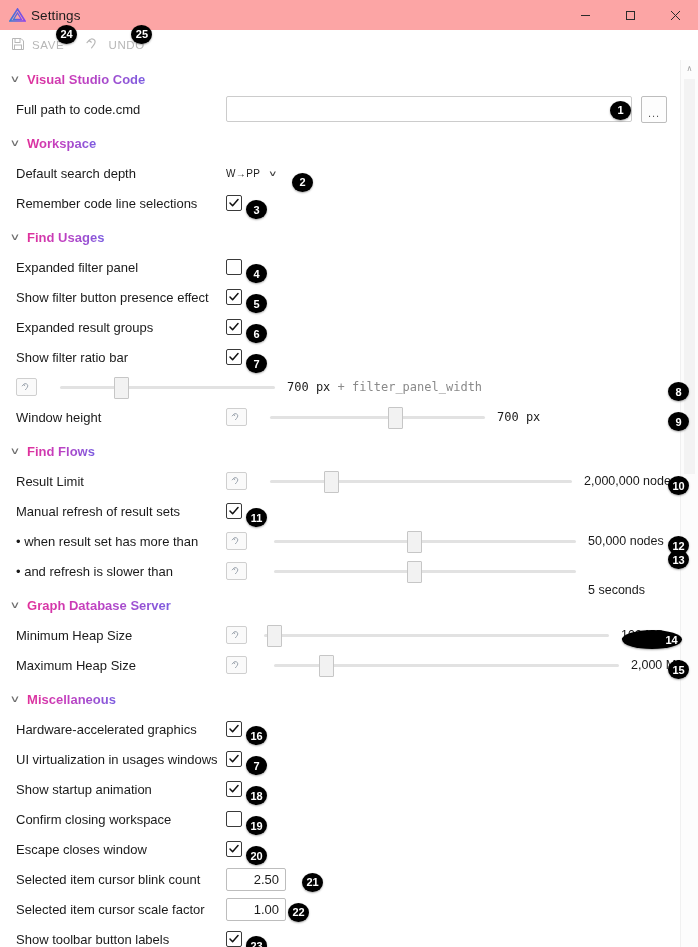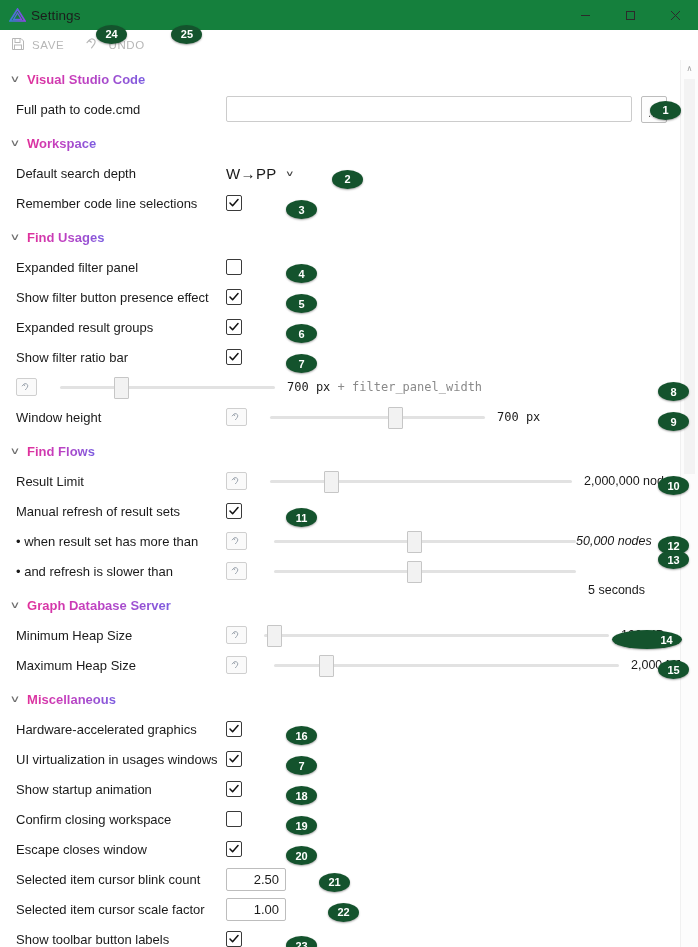--- a/index.html
+++ b/index.html
@@ -6,21 +6,21 @@
   body{
     width:698px;height:947px;overflow:hidden;
     background:#ffffff;
     font-family:"Liberation Sans","DejaVu Sans",sans-serif;
     font-size:13px;color:#1a1a1a;
     -webkit-font-smoothing:antialiased;
   }
   .win{position:relative;width:698px;height:947px;background:#fff;}
 
   
-  .titlebar{position:relative;height:30px;display:flex;align-items:center;background:#15803d;}
+  .titlebar{position:relative;height:30px;display:flex;align-items:center;background:#fca5a5;}
   .app-logo{width:17px;height:14px;margin-left:9px;margin-right:5px;position:relative;flex:none;}
   .win-controls{position:absolute;right:0;top:0;display:flex;height:30px;}
   .wc{width:45px;height:30px;display:flex;align-items:center;justify-content:center;color:#2b2b2b;}
   .title-text{font-size:13.5px;color:#1c1c1c;letter-spacing:.1px;}
 
   
   .toolbar{height:30px;display:flex;align-items:center;padding-left:11px;gap:22px;}
   .tb-btn{display:flex;align-items:center;gap:7px;color:#b7b7b7;}
   .tb-btn .tb-label{font-size:11.5px;letter-spacing:.65px;}
 
@@ -44,21 +44,21 @@
   .row .lbl{width:210px;flex:none;font-size:13px;color:#1a1a1a;}
   .row .ctrl{display:flex;align-items:center;position:relative;flex:1;min-width:0;}
 
   
   .cb{width:14px;height:14px;border:1px solid #3a3a3a;border-radius:2px;background:#fff;
       display:flex;align-items:center;justify-content:center;flex:none;}
   .cb .tick{width:10px;height:10px;}
 
   
   .dd{display:flex;align-items:center;gap:9px;}
-  .dd-val{font-size:15px;letter-spacing:.4px;color:#1a1a1a;}
+  .dd-val{font-size:10px;letter-spacing:.4px;color:#1a1a1a;}
   .dd-chev{font-size:10px;color:#444;transform:scaleX(1.3) scaleY(.8);}
 
   
   .tinput{height:22px;border:1px solid #ccc;border-radius:2px;background:#fff;}
   .numbox{width:52px;height:21px;border:1px solid #bdbdbd;border-radius:2px;background:#fff;
       display:flex;align-items:center;justify-content:flex-end;padding-right:6px;font-size:13px;}
   .browse{width:24px;height:22px;border:1px solid #bdbdbd;border-radius:2px;background:#fdfdfd;
       display:flex;align-items:flex-end;justify-content:center;padding-bottom:3px;color:#555;font-size:11px;letter-spacing:1px;}
 
   
@@ -67,23 +67,23 @@
 
   
   .slider{position:relative;height:20px;display:flex;align-items:center;flex:none;}
   .track{height:3px;background:#e2e2e2;border-radius:2px;width:100%;}
   .thumb{position:absolute;width:13px;height:20px;background:#f2f2f2;border:1px solid #c6c6c6;border-radius:1px;top:0;}
   .val{font-size:12.5px;color:#1a1a1a;white-space:nowrap;}
   .val.mono{font-family:"DejaVu Sans Mono","Liberation Mono",monospace;font-size:12px;}
   .val .dim{color:#8a8a8a;}
 
   
-  .badge{position:absolute;width:31px;height:19px;border-radius:50%;background:#14532d;
+  .badge{position:absolute;width:21px;height:19px;border-radius:50%;background:#000000;
     color:#fff;font-size:11px;font-weight:700;display:flex;align-items:center;justify-content:center;
-    box-shadow:0 1px 2px rgba(0,0,0,.35);z-index:40;font-family:"Liberation Sans",sans-serif;margin-left:40px;}
+    box-shadow:0 1px 2px rgba(0,0,0,.35);z-index:40;font-family:"Liberation Sans",sans-serif;}
 </style>
 </head>
 <body>
 
 <div class="win">
 
   <div class="titlebar">
     <span class="app-logo">
       <svg width="17" height="14" viewBox="0 0 17 14">
         <defs>
@@ -302,21 +302,21 @@
               <span class="reset">
                 <svg width="11" height="10" viewBox="0 0 11 10">
                   <path d="M2.4 3.2 C2.4 1.4 5.3 1.1 6.4 2.6 C7.6 4.2 5.9 6.2 4.2 8" fill="none" stroke="#9aa3ad" stroke-width="1"></path>
                   <path d="M1 4.2 L2.5 2.5 L4.1 3.9" fill="none" stroke="#9aa3ad" stroke-width="1" stroke-linejoin="round"></path>
                 </svg>
               </span>
               <span class="slider" style="margin-left:27px;width:302px;">
                 <span class="track"></span>
                 <span class="thumb" style="left:133px;"></span>
               </span>
-              <span class="val" style="font-style:italic;"><span>50,000 nodes</span></span>
+              <span class="val" style="margin-left:12px;"><span>50,000 nodes</span></span>
               <span class="badge" style="right: 9px; top: 5px;">12</span>
             </div>
           </div>
           <div class="row">
             <div class="lbl">• and refresh is slower than</div>
             <div class="ctrl">
               <span class="reset">
                 <svg width="11" height="10" viewBox="0 0 11 10">
                   <path d="M2.4 3.2 C2.4 1.4 5.3 1.1 6.4 2.6 C7.6 4.2 5.9 6.2 4.2 8" fill="none" stroke="#9aa3ad" stroke-width="1"></path>
                   <path d="M1 4.2 L2.5 2.5 L4.1 3.9" fill="none" stroke="#9aa3ad" stroke-width="1" stroke-linejoin="round"></path>
@@ -426,21 +426,21 @@
               </span>
               <span class="badge" style="left: 20px; top: 5px;">20</span>
             </div>
           </div>
           <div class="row">
             <div class="lbl">Selected item cursor blink count</div>
             <div class="ctrl">
               <span class="numbox">
                 <span>2.50</span>
               </span>
-              <span class="badge" style="left: 53px; top: 5px;">21</span>
+              <span class="badge" style="left: 76px; top: 5px;">21</span>
             </div>
           </div>
           <div class="row">
             <div class="lbl">Selected item cursor scale factor</div>
             <div class="ctrl">
               <span class="numbox">
                 <span>1.00</span>
               </span>
               <span class="badge" style="left: 62px; top: 5px;">22</span>
             </div>

